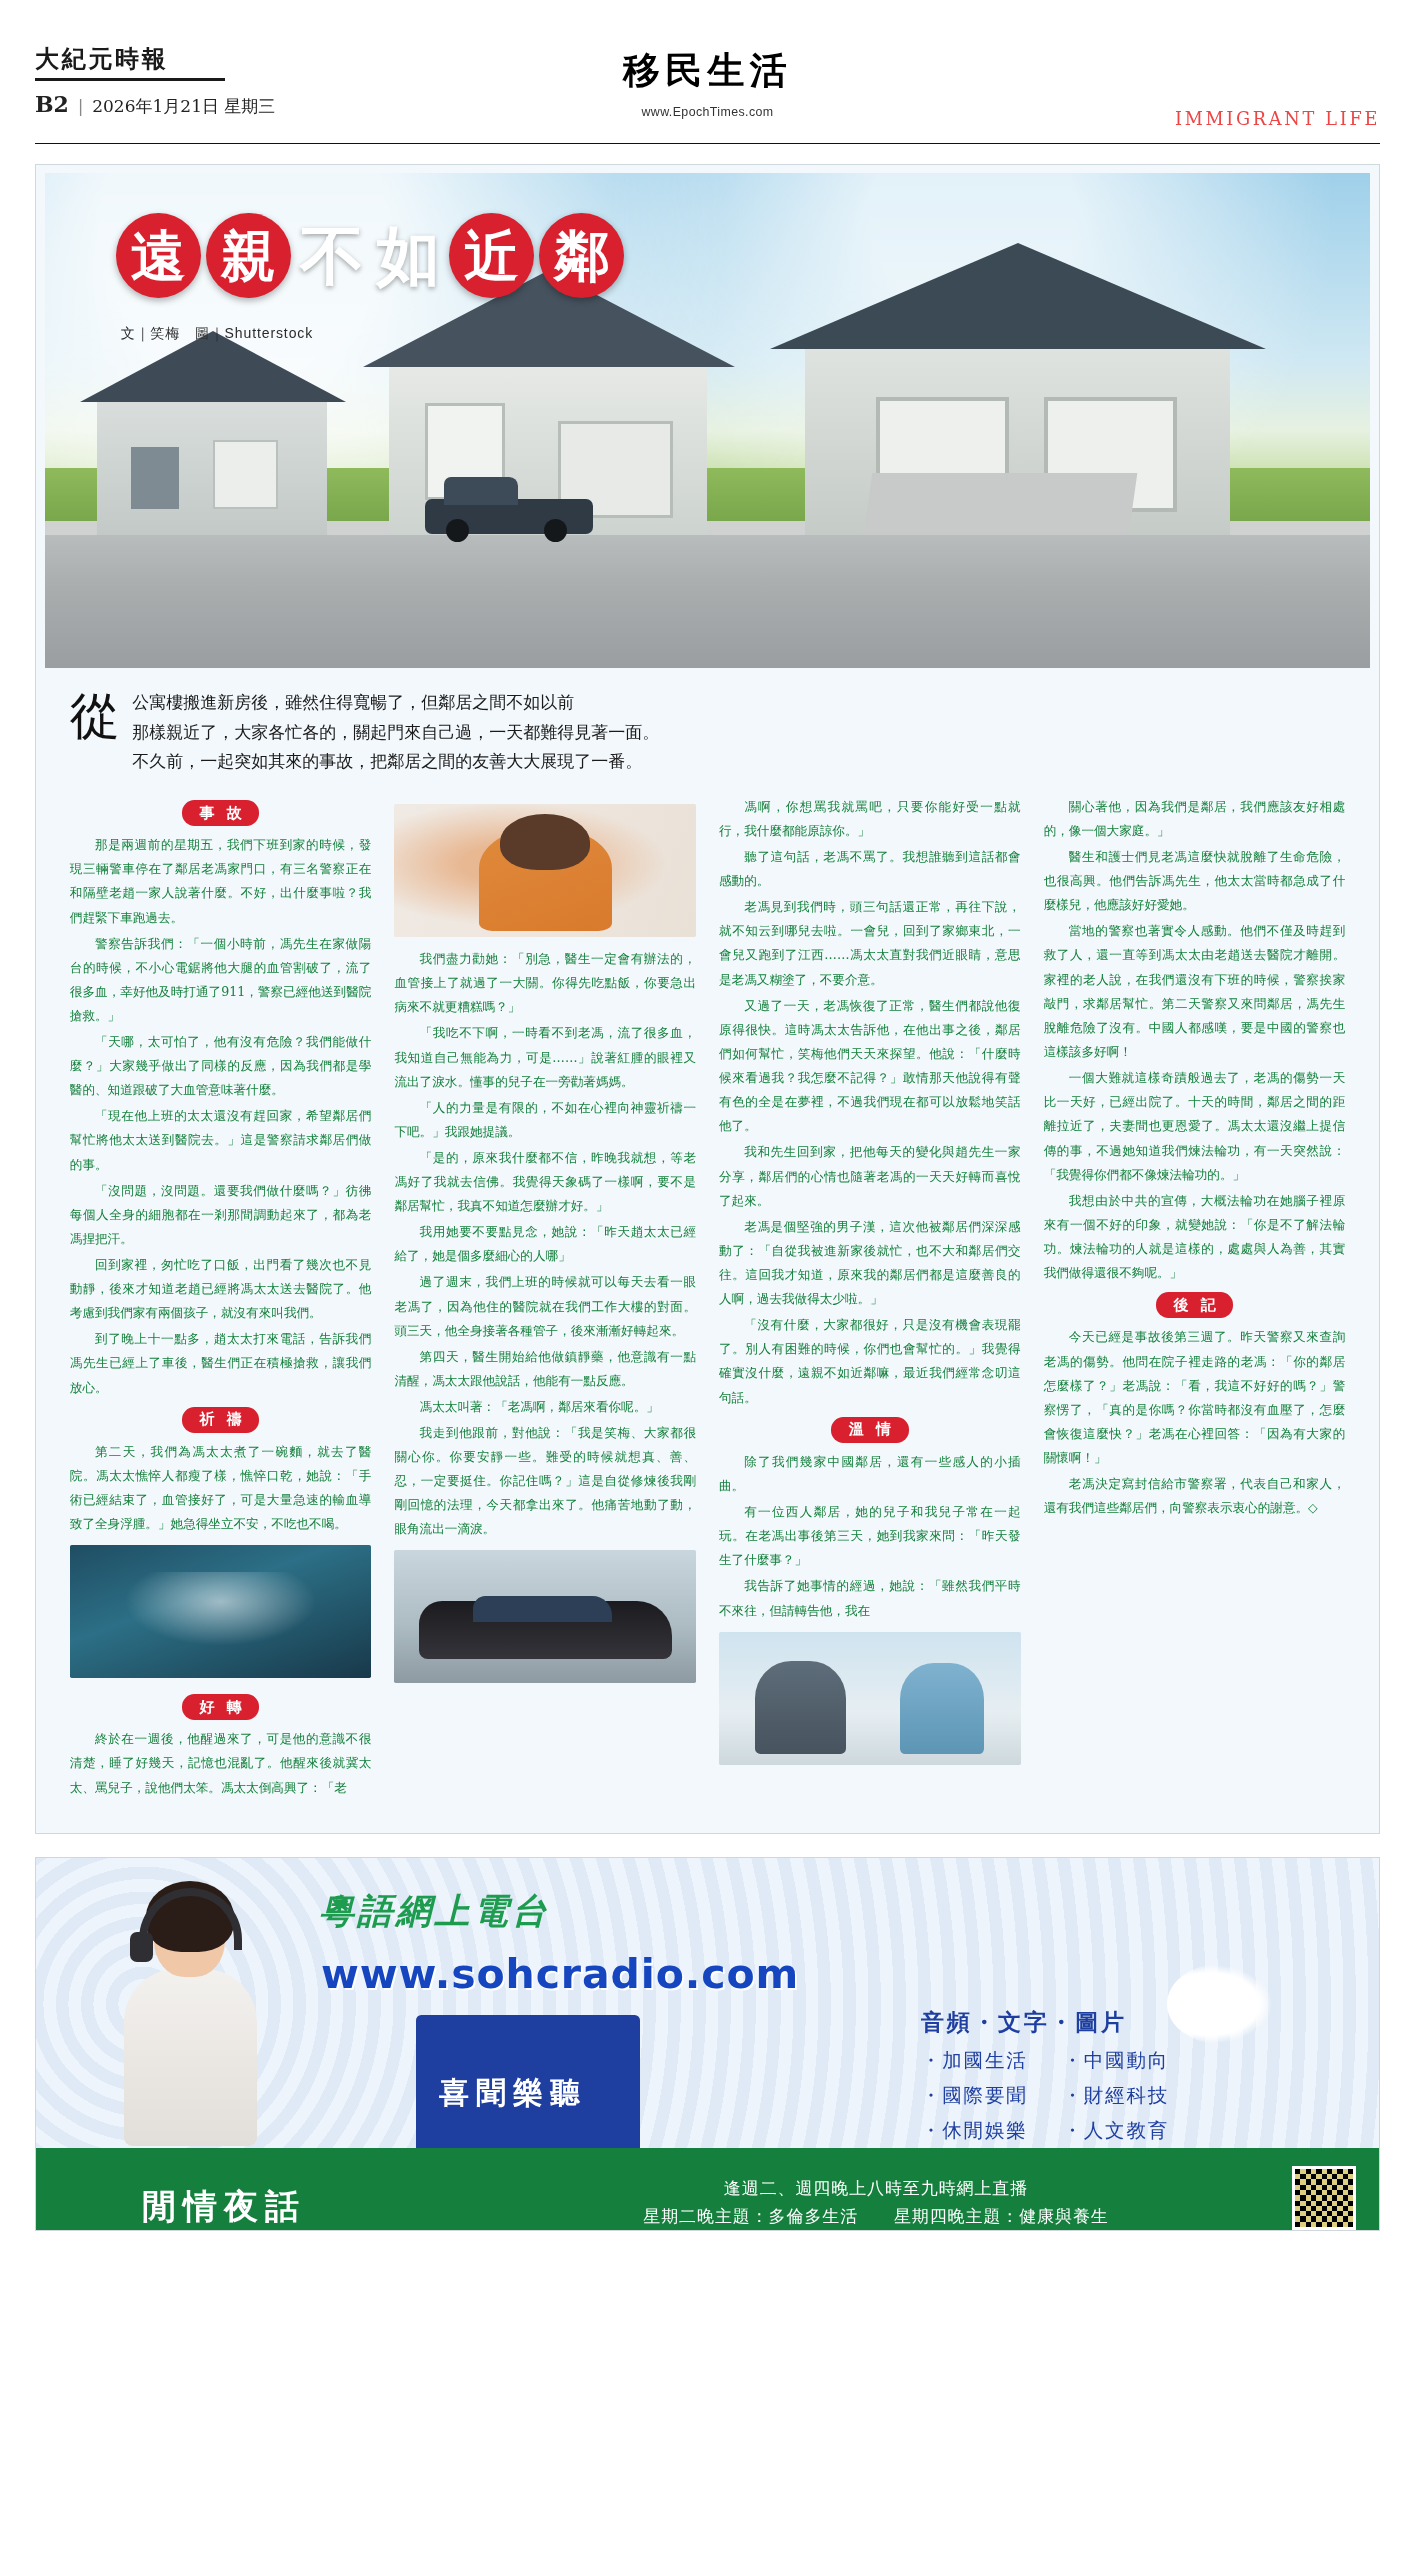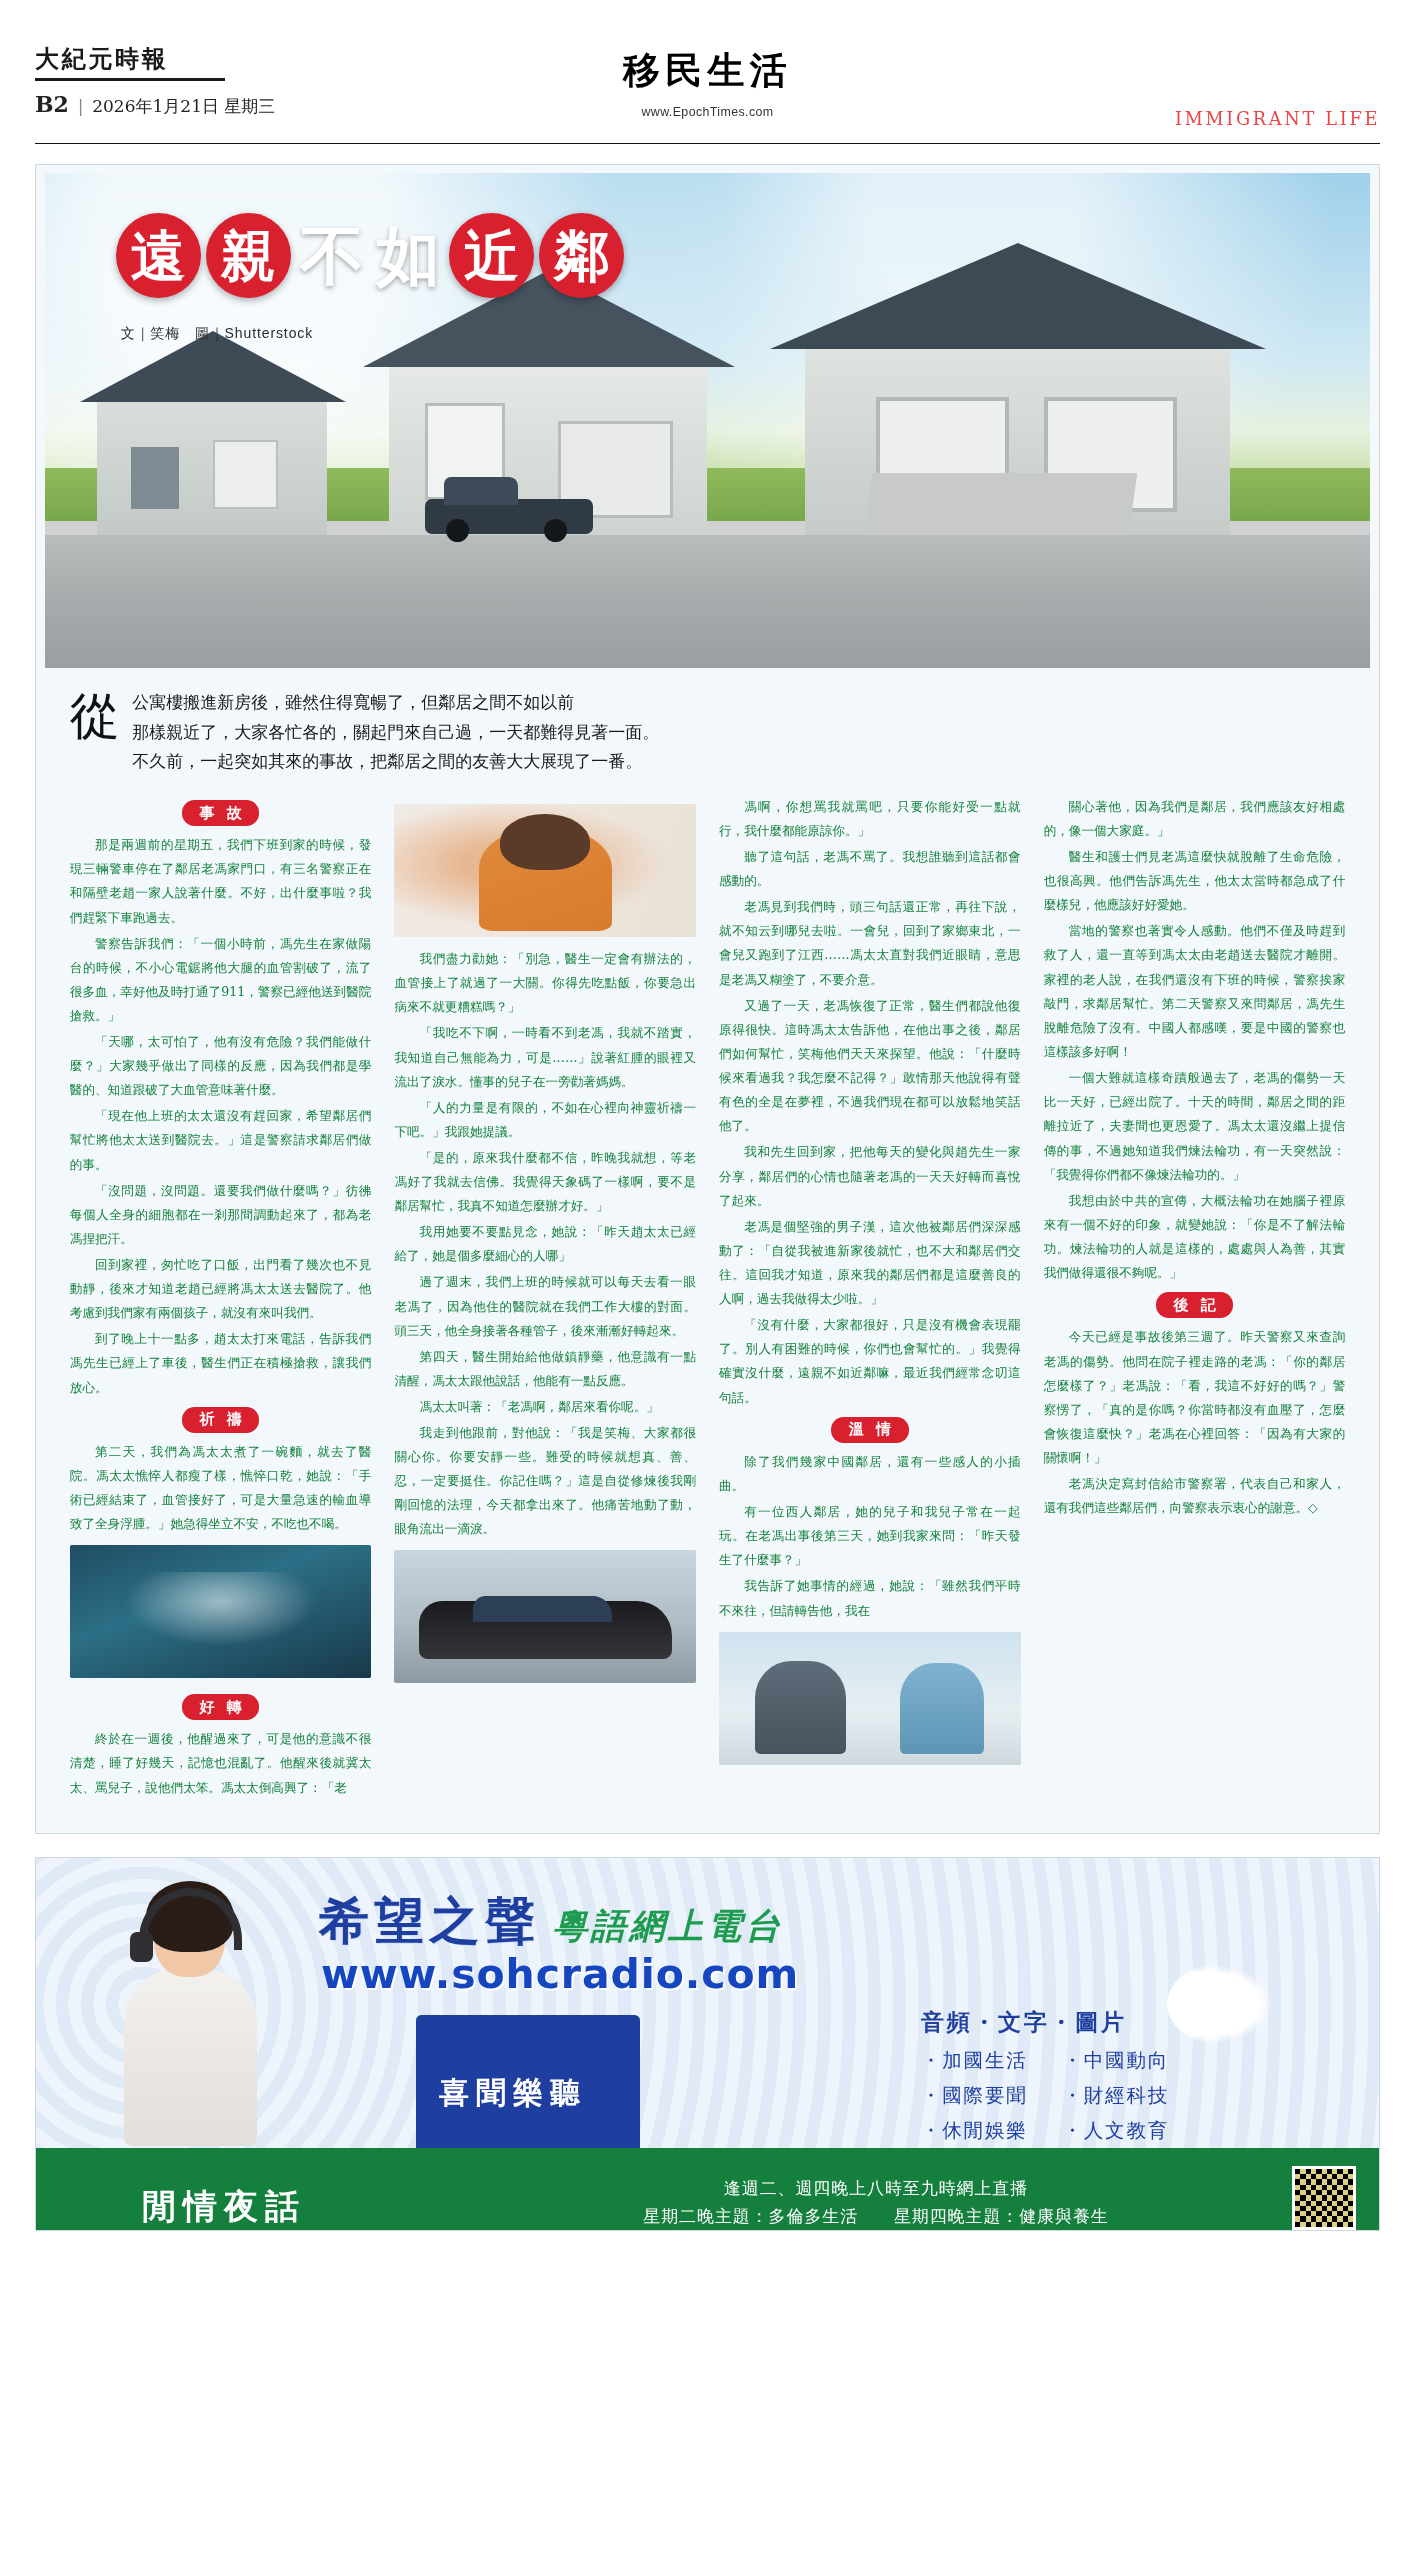--- a/index.html
+++ b/index.html
@@ -608,21 +608,21 @@
           <p class="body">到了晚上十一點多，趙太太打來電話，告訴我們馮先生已經上了車後，醫生們正在積極搶救，讓我們放心。</p>
           <div class="badge-wrap"><span class="sec-badge">祈 禱</span></div>
           <p class="body">第二天，我們為馮太太煮了一碗麵，就去了醫院。馮太太憔悴人都瘦了樣，憔悴口乾，她說：「手術已經結束了，血管接好了，可是大量急速的輸血導致了全身浮腫。」她急得坐立不安，不吃也不喝。</p>
           <div class="figure fig-surgery"></div>
           <div class="badge-wrap"><span class="sec-badge">好 轉</span></div>
           <p class="body">終於在一週後，他醒過來了，可是他的意識不很清楚，睡了好幾天，記憶也混亂了。他醒來後就冀太太、罵兒子，說他們太笨。馮太太倒高興了：「老</p>
         </div>
       <div class="col">
           <div class="figure fig-woman"></div>
           <p class="body">我們盡力勸她：「別急，醫生一定會有辦法的，血管接上了就過了一大關。你得先吃點飯，你要急出病來不就更糟糕嗎？」</p>
-          <p class="body">「我吃不下啊，一時看不到老馮，我就不踏實，我知道自己無能為力，可是……」說著紅腫的眼裡又流出了淚水。懂事的兒子在一旁勸著媽媽。</p>
+          <p class="body">「我吃不下啊，一時看不到老馮，流了很多血，我知道自己無能為力，可是……」說著紅腫的眼裡又流出了淚水。懂事的兒子在一旁勸著媽媽。</p>
           <p class="body">「人的力量是有限的，不如在心裡向神靈祈禱一下吧。」我跟她提議。</p>
           <p class="body">「是的，原來我什麼都不信，昨晚我就想，等老馮好了我就去信佛。我覺得天象碼了一樣啊，要不是鄰居幫忙，我真不知道怎麼辦才好。」</p>
           <p class="body">我用她要不要點見念，她說：「昨天趙太太已經給了，她是個多麼細心的人哪」</p>
           <p class="body">過了週末，我們上班的時候就可以每天去看一眼老馮了，因為他住的醫院就在我們工作大樓的對面。頭三天，他全身接著各種管子，後來漸漸好轉起來。</p>
           <p class="body">第四天，醫生開始給他做鎮靜藥，他意識有一點清醒，馮太太跟他說話，他能有一點反應。</p>
           <p class="body">馮太太叫著：「老馮啊，鄰居來看你呢。」</p>
           <p class="body">我走到他跟前，對他說：「我是笑梅、大家都很關心你。你要安靜一些。難受的時候就想真、善、忍，一定要挺住。你記住嗎？」這是自從修煉後我剛剛回憶的法理，今天都拿出來了。他痛苦地動了動，眼角流出一滴淚。</p>
           <div class="figure fig-police"></div>
         </div>
       <div class="col">
@@ -657,21 +657,20 @@
     <div class="ad-main">
       <div class="ad-person">
         <div class="ad-body-sh"></div>
         <div class="ad-head"></div>
         <div class="ad-hair"></div>
         <div class="ad-headphone"></div>
         <div class="ad-earcup"></div>
       </div>
 
       <div class="ad-title">
-        <div class="ad-title-cn">希望之聲</div>
         <div class="ad-title-cn2">粵語網上電台</div>
       </div>
 
       <div class="ad-url">www.sohcradio.com</div>
 
       <div class="ad-slogan">
         <div>喜聞樂聽</div>
         <div>公正敢言</div>
       </div>
 

